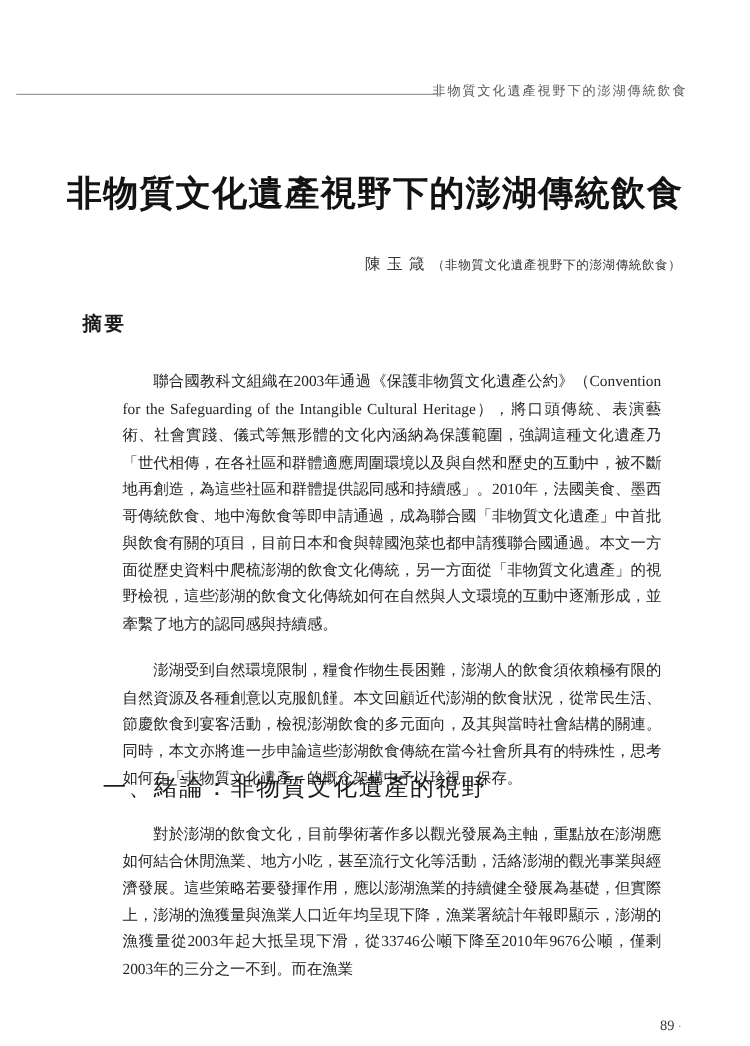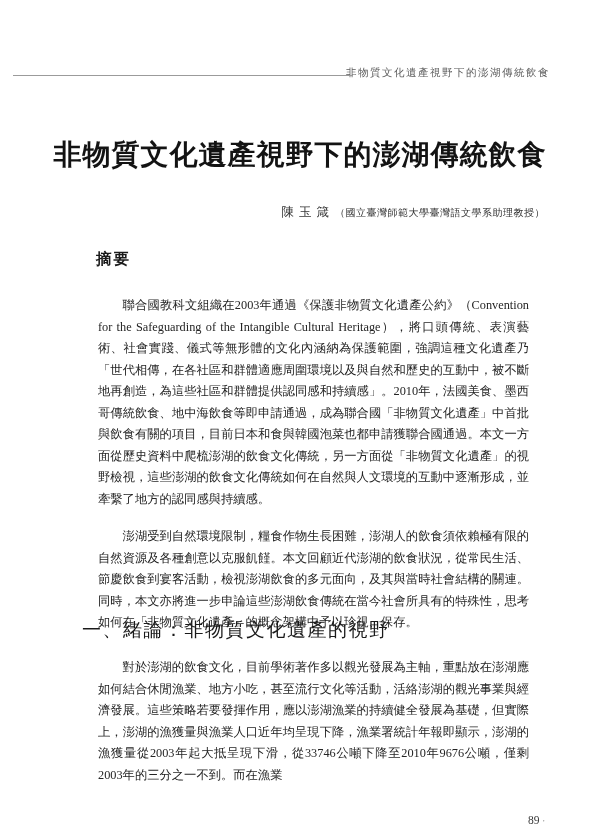--- a/index.html
+++ b/index.html
@@ -54,21 +54,21 @@
     margin-right: 1px;
     padding-left: 10px;
   }
   .author-affil {
     font-size: 10px;
     letter-spacing: 0.5px;
   }
   .abstract-heading {
     position: absolute;
     top: 236px;
-    left: 96px;
+    left: 66px;
     font-size: 15.5px;
     font-weight: bold;
     letter-spacing: 2px;
     color: #1a1a1a;
   }
   .body-block {
     position: absolute;
     left: 82px;
     width: 463px;
     font-size: 12.3px;
@@ -112,21 +112,21 @@
 <body>
 
 <div class="page">
 
   <span class="running-head">非物質文化遺產視野下的澎湖傳統飲食</span>
   <div class="head-rule"></div>
 
   <h1 class="title">非物質文化遺產視野下的澎湖傳統飲食</h1>
 
   <div class="author-line">
-    <span class="author-name">陳玉箴</span><span class="author-affil">（國立臺灣師範大學臺灣語文學系助理教授）</span>
+    <span class="author-name">陳玉箴</span><span class="author-affil">（非物質文化遺產視野下的澎湖傳統飲食）</span>
   </div>
 
   <h2 class="abstract-heading">摘要</h2>
 
   <div class="body-block abstract-body">
     <p class="para">聯合國教科文組織在2003年通過《保護非物質文化遺產公約》（Convention for the Safeguarding of the Intangible Cultural Heritage），將口頭傳統、表演藝術、社會實踐、儀式等無形體的文化內涵納為保護範圍，強調這種文化遺產乃「世代相傳，在各社區和群體適應周圍環境以及與自然和歷史的互動中，被不斷地再創造，為這些社區和群體提供認同感和持續感」。2010年，法國美食、墨西哥傳統飲食、地中海飲食等即申請通過，成為聯合國「非物質文化遺產」中首批與飲食有關的項目，目前日本和食與韓國泡菜也都申請獲聯合國通過。本文一方面從歷史資料中爬梳澎湖的飲食文化傳統，另一方面從「非物質文化遺產」的視野檢視，這些澎湖的飲食文化傳統如何在自然與人文環境的互動中逐漸形成，並牽繫了地方的認同感與持續感。</p>
     <p class="para">澎湖受到自然環境限制，糧食作物生長困難，澎湖人的飲食須依賴極有限的自然資源及各種創意以克服飢饉。本文回顧近代澎湖的飲食狀況，從常民生活、節慶飲食到宴客活動，檢視澎湖飲食的多元面向，及其與當時社會結構的關連。同時，本文亦將進一步申論這些澎湖飲食傳統在當今社會所具有的特殊性，思考如何在「非物質文化遺產」的概念架構中予以珍視、保存。</p>
   </div>
 
   <h2 class="section-heading">一、緒論：非物質文化遺產的視野</h2>

